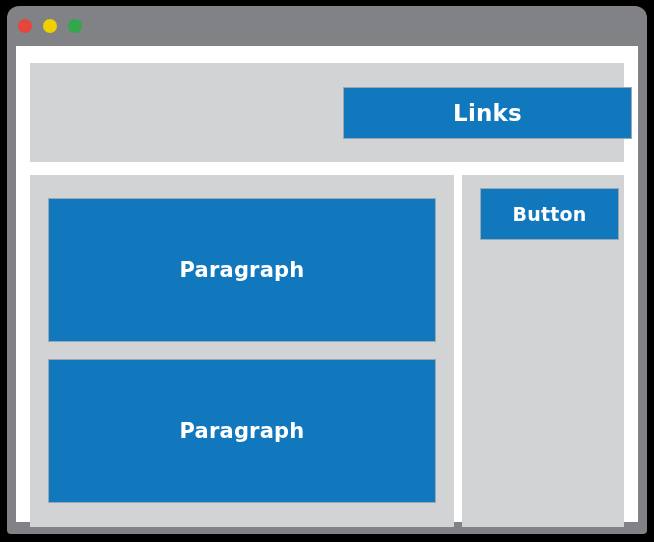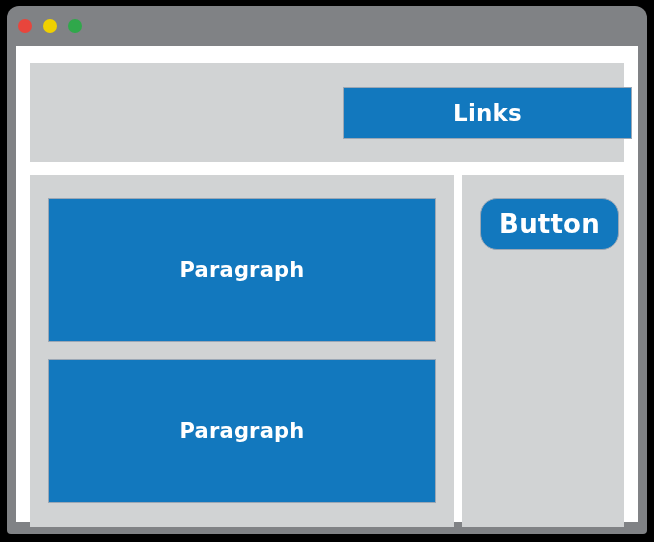--- a/index.html
+++ b/index.html
@@ -128,25 +128,24 @@
   .paragraph-block-2 {
     left: 18px;
     top: 184px;
     width: 388px;
     height: 144px;
     font-size: 21px;
   }
 
   .button-block {
     left: 18px;
-    top: 23px;
+    top: 13px;
     width: 139px;
     height: 52px;
-    font-size: 26px;
-    border-radius: 17px;
+    font-size: 19px;
   }
 </style>
 </head>
 <body>
 
 <div class="screen">
 
   <div class="window">
 
     <div class="titlebar">

